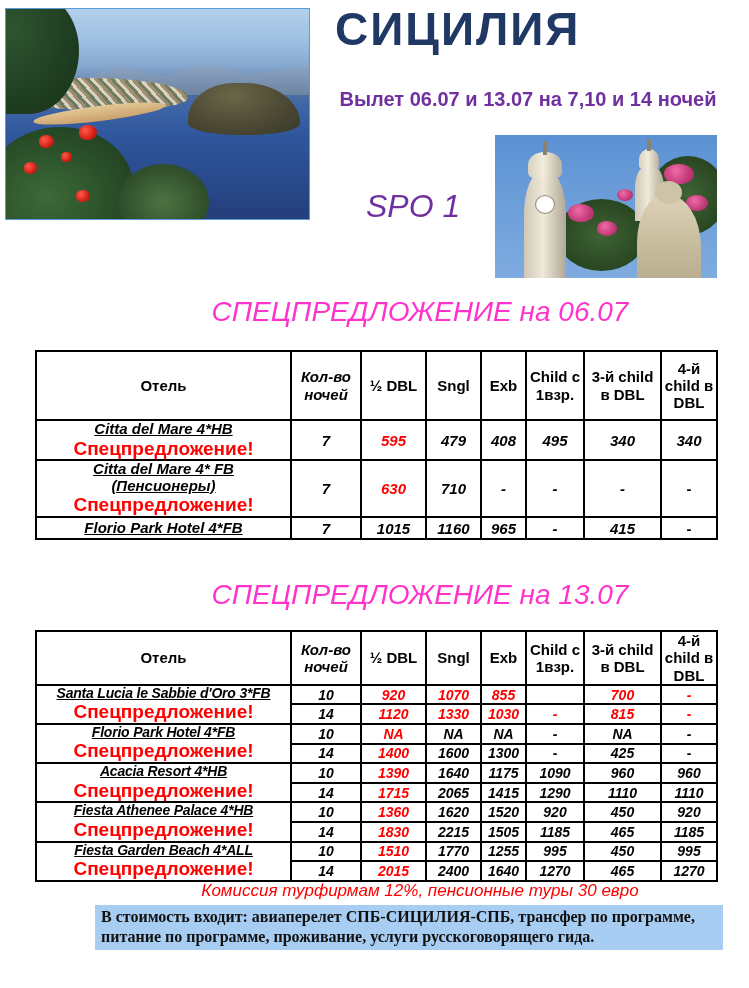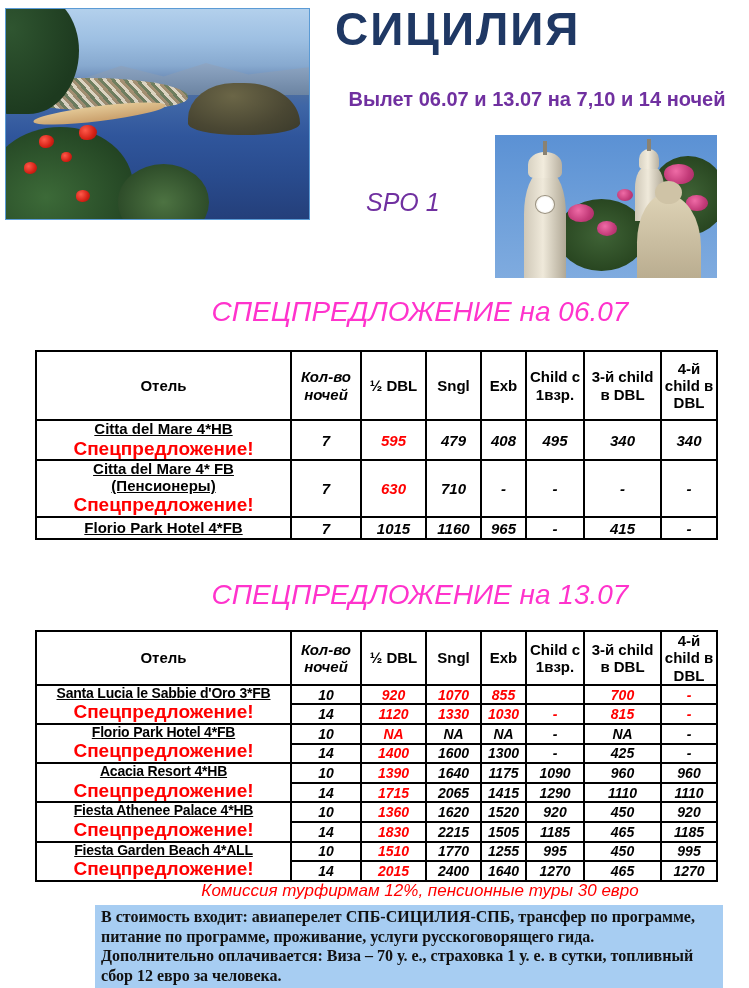--- a/index.html
+++ b/index.html
@@ -11,26 +11,26 @@
     overflow: hidden;
   }
 
   
   .page-title {
     position: absolute; left: 335px; top: 2px; width: 410px;
     text-align: left; font-size: 46px; font-weight: bold;
     color: #1F3864; letter-spacing: 2px;
   }
   .subtitle {
-    position: absolute; left: 325px; top: 88px; width: 424px;
+    position: absolute; left: 316px; top: 88px; width: 424px;
     text-align: center; font-size: 20px; font-weight: bold; color: #7030A0;
   }
   .spo {
     position: absolute; left: 366px; top: 188px;
-    font-size: 25px; font-style: italic; color: #7030A0;
+    font-size: 32px; font-style: italic; color: #7030A0;
   }
 
   
   .photo { position: absolute; overflow: hidden; }
   .photo-left {
     left: 5px; top: 8px; width: 305px; height: 212px;
     border: 1px solid #5b9bd5;
     background: linear-gradient(180deg,#b3d0ec 0%,#9dbfe2 15%,#87a9cf 27%,#6f8fb9 33%,
       #52719f 37%,#3f66a6 46%,#30569c 60%,#294b8d 80%,#243f7a 100%);
   }
@@ -110,21 +110,21 @@
     border-collapse: collapse; table-layout: fixed;
   }
   .t1 { top: 350px; }
   .t2 { top: 630px; }
   .tbl th, .tbl td {
     border: 2px solid #000; text-align: center; vertical-align: middle;
     padding: 0 2px; overflow: hidden;
   }
   .tbl th { font-size: 15px; font-weight: bold; line-height: 1.15; }
   th.it { font-style: italic; }
-  .hotel-name { font-weight: bold; text-decoration: underline; font-size: 15px; line-height: 1.1; }
+  .hotel-name { font-weight: bold; text-decoration: underline; font-size: 15px; line-height: 1.1; font-style: italic; }
   .t2 .hotel-name { font-size: 14px; letter-spacing: -0.2px; }
   .note { color: #FF0000; font-weight: bold; font-size: 19px; line-height: 1.15; }
   .num { font-weight: bold; font-style: italic; font-size: 15px; }
   .t2 .num { font-size: 14px; }
   .red { color: #FF0000; }
 
   
   .commission {
     position: absolute; left: 80px; top: 881px; width: 680px; text-align: center;
     color: #FF0000; font-style: italic; font-size: 17px;
@@ -380,14 +380,13 @@
     <td class="num">465</td>
     <td class="num">1270</td>
   </tr>
 </tbody>
   </table>
 
 <div class="commission">Комиссия турфирмам 12%, пенсионные туры 30 евро</div>
 
 <div class="footer-note">
   <div>В стоимость входит: авиаперелет СПБ-СИЦИЛИЯ-СПБ, трансфер по программе, питание по программе, проживание, услуги русскоговорящего гида.</div>
-  <div>Дополнительно оплачивается: Виза – 70 у. е., страховка 1 у. е. в сутки, топливный сбор 12 евро за человека.</div>
 </div>
 
 </body></html>

